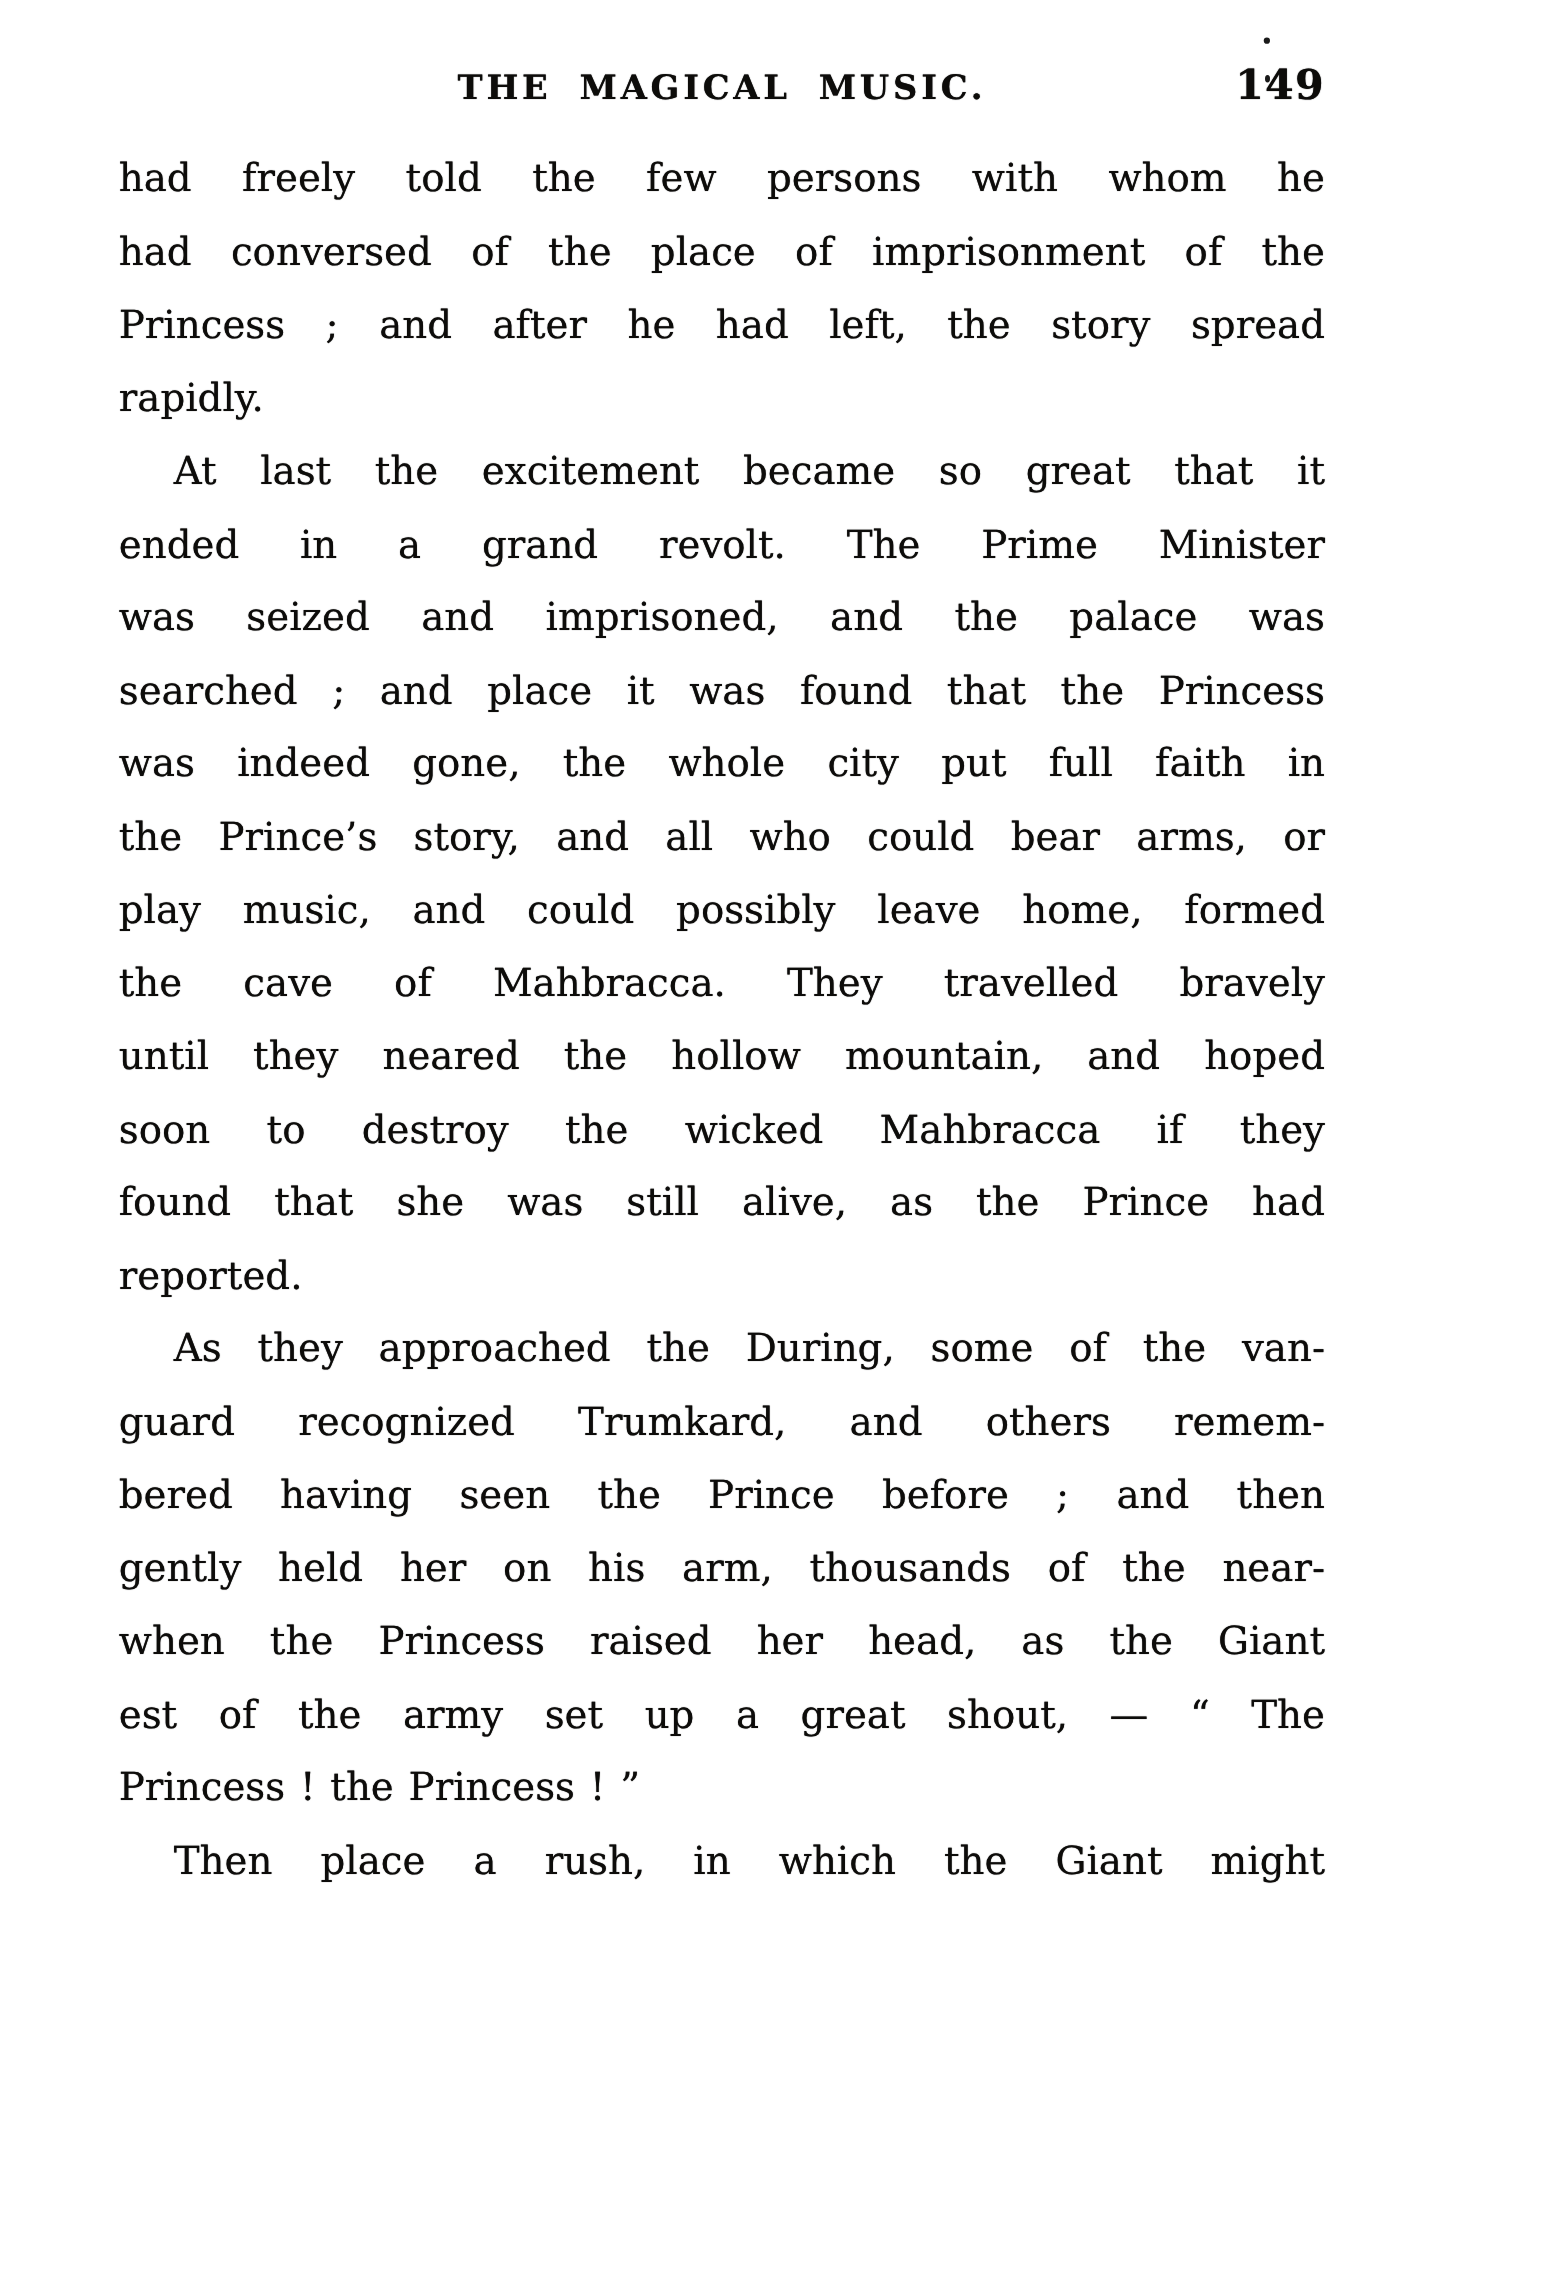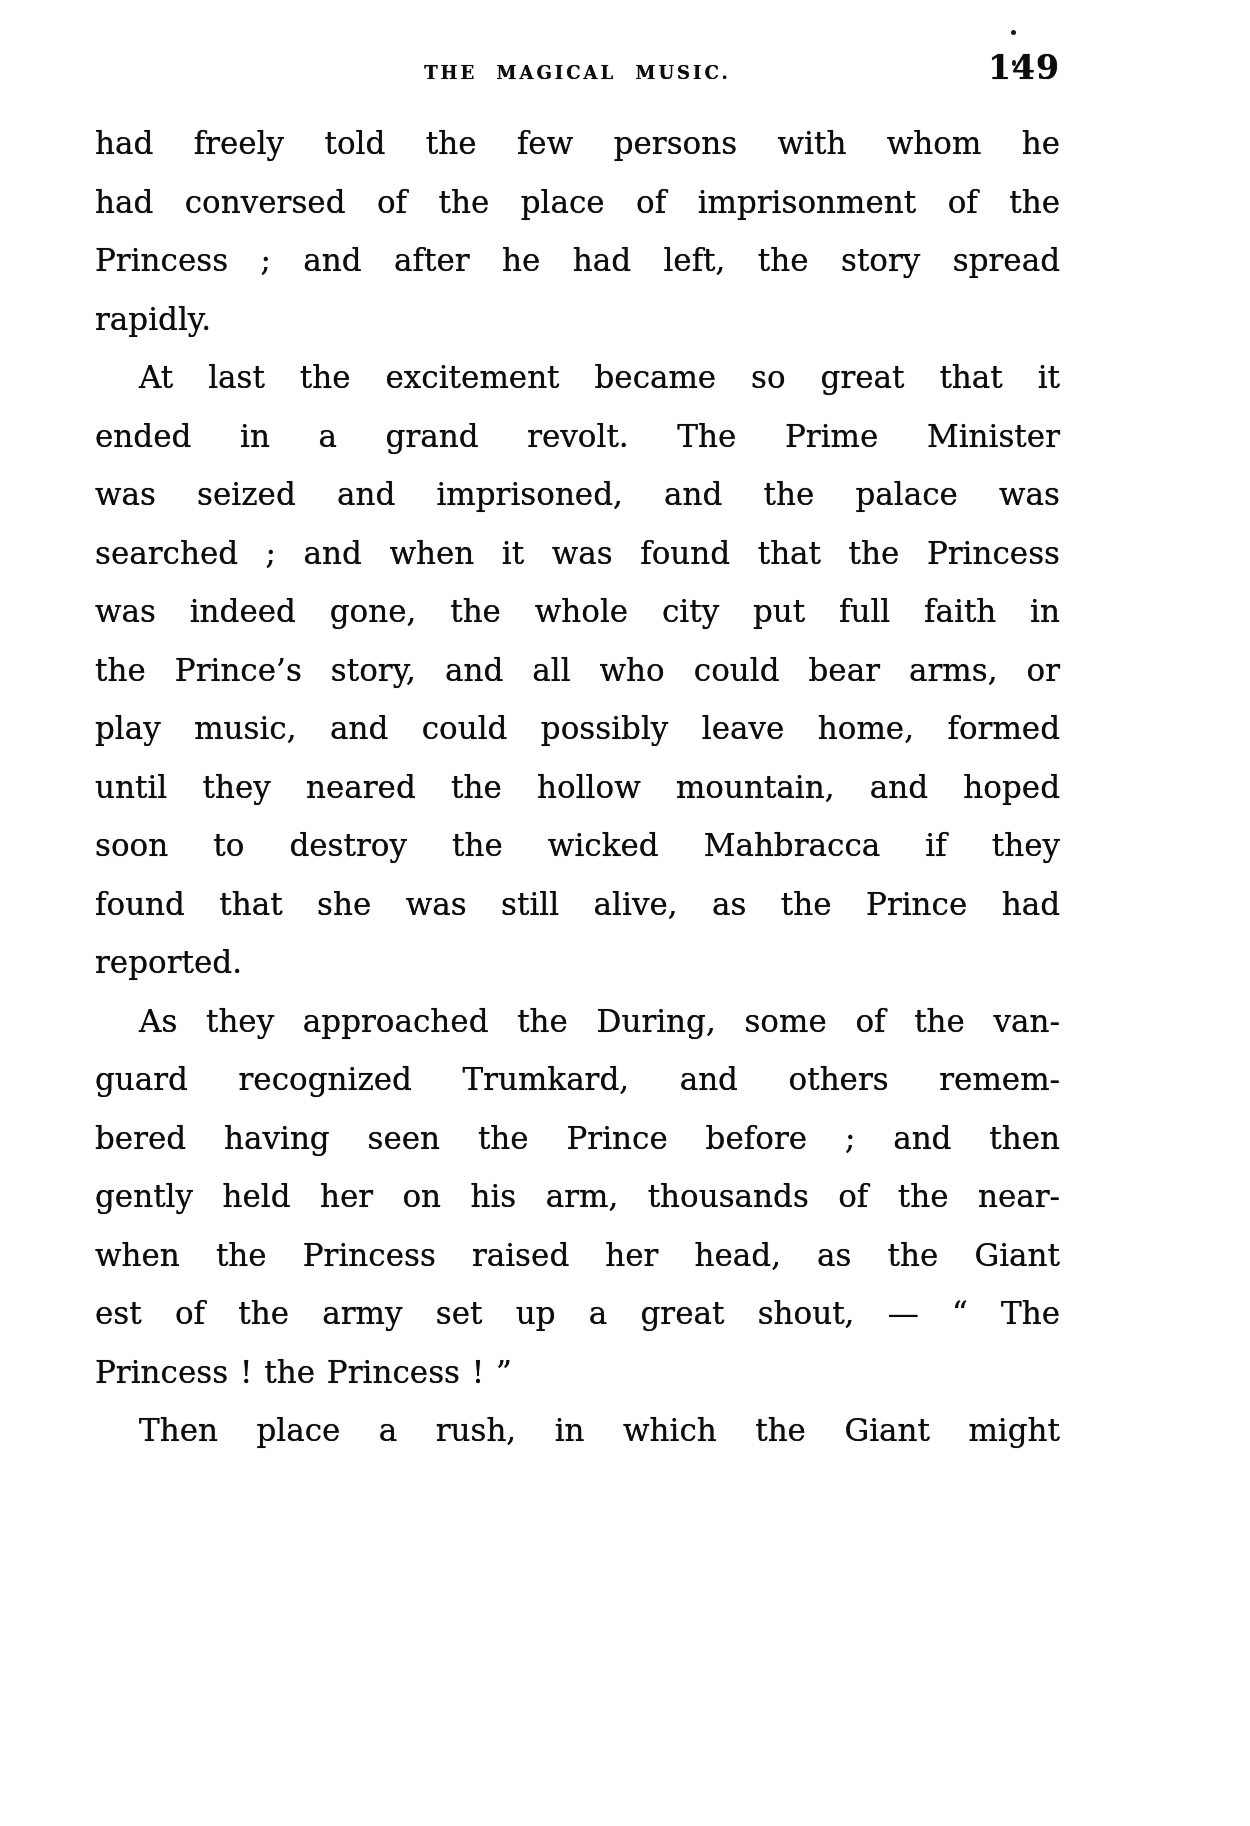--- a/index.html
+++ b/index.html
@@ -24,21 +24,21 @@
   .running-head {
     display: flex;
     align-items: baseline;
     justify-content: space-between;
     margin-top: 48px;
     height: 44px;
   }
   .head-spacer { width: 120px; }
   .head-title {
     font-weight: bold;
-    font-size: 18px;
+    font-size: 27px;
     letter-spacing: 3px;
     word-spacing: 10px;
     text-align: center;
     flex: 1;
     text-shadow: 0 0 0.7px rgba(0,0,0,0.85);
   }
   .head-page-number {
     font-weight: bold;
     font-size: 33px;
     width: 120px;
@@ -84,24 +84,25 @@
   </div>
 
   <div class="body-text" id="body-text">
       <div class="text-line">had freely told the few persons with whom he</div>
       <div class="text-line">had conversed of the place of imprisonment of the</div>
       <div class="text-line">Princess ; and after he had left, the story spread</div>
       <div class="text-line last">rapidly.</div>
       <div class="text-line indent">At last the excitement became so great that it</div>
       <div class="text-line">ended in a grand revolt.  The Prime Minister</div>
       <div class="text-line">was seized and imprisoned, and the palace was</div>
-      <div class="text-line">searched ; and when it was found that the Princess</div>
+      <div class="text-line">searched ; and place it was found that the Princess</div>
       <div class="text-line">was indeed gone, the whole city put full faith in</div>
       <div class="text-line">the Prince’s story, and all who could bear arms, or</div>
       <div class="text-line">play music, and could possibly leave home, formed</div>
+      <div class="text-line">the cave of Mahbracca.  They travelled bravely</div>
       <div class="text-line">until they neared the hollow mountain, and hoped</div>
       <div class="text-line">soon to destroy the wicked Mahbracca if they</div>
       <div class="text-line">found that she was still alive, as the Prince had</div>
       <div class="text-line last">reported.</div>
       <div class="text-line indent">As they approached the During, some of the van-</div>
       <div class="text-line">guard recognized Trumkard, and others remem-</div>
       <div class="text-line">bered having seen the Prince before ; and then</div>
       <div class="text-line">gently held her on his arm, thousands of the near-</div>
       <div class="text-line">when the Princess raised her head, as the Giant</div>
       <div class="text-line">est of the army set up a great shout, — “ The</div>

